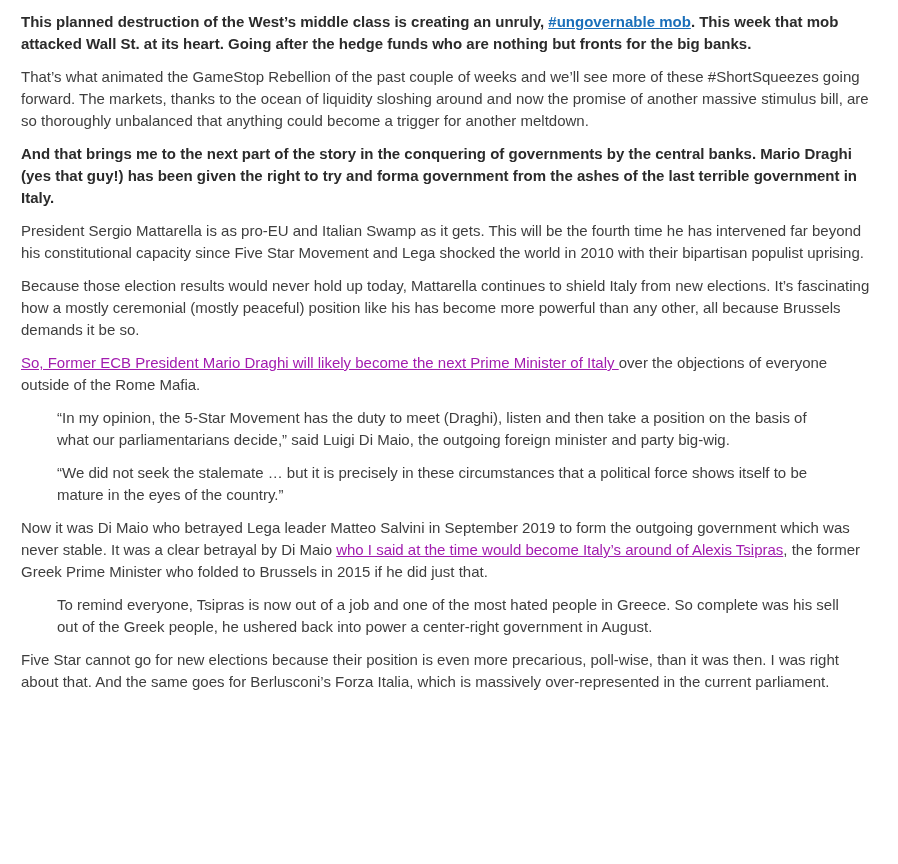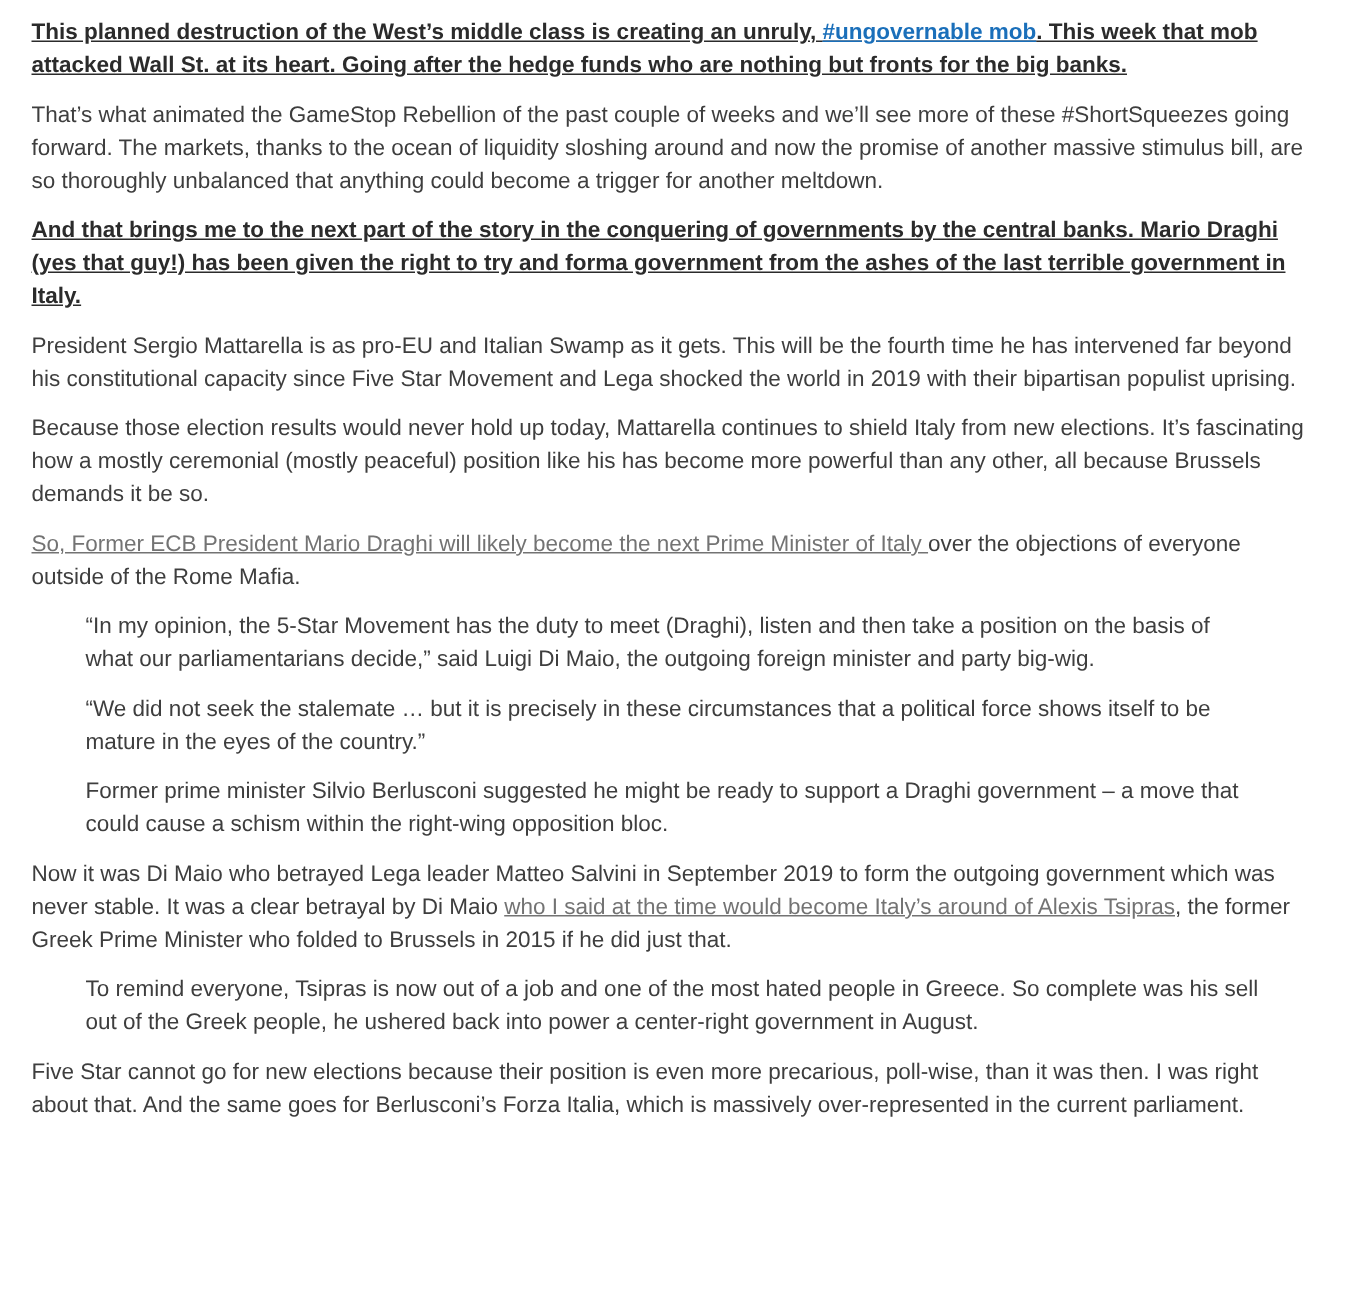--- a/index.html
+++ b/index.html
@@ -19,53 +19,49 @@
     box-sizing: border-box;
     padding: 11px 21px 6px 21px;
     background: #ffffff;
   }
   .article p {
     margin: 0 0 11px 0;
   }
   .article p.bold {
     font-weight: 700;
     color: #2b2b2b;
-    text-decoration: underline;
   }
   .article blockquote {
     margin: 0 36px 0 36px;
     padding: 0;
   }
   .article a {
-    color: #737373;
+    color: #a21caf;
     text-decoration: underline;
     cursor: pointer;
   }
   .article p.bold a {
     color: #1a6fba;
     font-weight: 700;
   }
 </style>
 </head>
 <body>
 
 <div class="article">
     <p class="bold"><span>This planned destruction of the West’s middle class is creating an unruly, </span><a href="#">#ungovernable mob</a><span>. This week that mob attacked Wall St. at its heart. Going after the hedge funds who are nothing but fronts for the big banks.</span></p>
     <p><span>That’s what animated the GameStop Rebellion of the past couple of weeks and we’ll see more of these #ShortSqueezes going forward. The markets, thanks to the ocean of liquidity sloshing around and now the promise of another massive stimulus bill, are so thoroughly unbalanced that anything could become a trigger for another meltdown.</span></p>
     <p class="bold"><span>And that brings me to the next part of the story in the conquering of governments by the central banks. Mario Draghi (yes that guy!) has been given the right to try and forma government from the ashes of the last terrible government in Italy.</span></p>
-    <p><span>President Sergio Mattarella is as pro-EU and Italian Swamp as it gets. This will be the fourth time he has intervened far beyond his constitutional capacity since Five Star Movement and Lega shocked the world in 2019 with their bipartisan populist uprising.</span></p>
+    <p><span>President Sergio Mattarella is as pro-EU and Italian Swamp as it gets. This will be the fourth time he has intervened far beyond his constitutional capacity since Five Star Movement and Lega shocked the world in 2010 with their bipartisan populist uprising.</span></p>
     <p><span>Because those election results would never hold up today, Mattarella continues to shield Italy from new elections. It’s fascinating how a mostly ceremonial (mostly peaceful) position like his has become more powerful than any other, all because Brussels demands it be so.</span></p>
     <p><a href="#">So, Former ECB President Mario Draghi will likely become the next Prime Minister of Italy </a><span>over the objections of everyone outside of the Rome Mafia.</span></p>
     <blockquote>
       <p><span>“In my opinion, the 5-Star Movement has the duty to meet (Draghi), listen and then take a position on the basis of what our parliamentarians decide,” said Luigi Di Maio, the outgoing foreign minister and party big-wig.</span></p>
     </blockquote>
     <blockquote>
       <p><span>“We did not seek the stalemate … but it is precisely in these circumstances that a political force shows itself to be mature in the eyes of the country.”</span></p>
-    </blockquote>
-    <blockquote>
-      <p><span>Former prime minister Silvio Berlusconi suggested he might be ready to support a Draghi government – a move that could cause a schism within the right-wing opposition bloc.</span></p>
     </blockquote>
     <p><span>Now it was Di Maio who betrayed Lega leader Matteo Salvini in September 2019 to form the outgoing government which was never stable. It was a clear betrayal by Di Maio </span><a href="#">who I said at the time would become Italy’s around of Alexis Tsipras</a><span>, the former Greek Prime Minister who folded to Brussels in 2015 if he did just that.</span></p>
     <blockquote>
       <p><span>To remind everyone, Tsipras is now out of a job and one of the most hated people in Greece. So complete was his sell out of the Greek people, he ushered back into power a center-right government in August.</span></p>
     </blockquote>
     <p><span>Five Star cannot go for new elections because their position is even more precarious, poll-wise, than it was then. I was right about that. And the same goes for Berlusconi’s Forza Italia, which is massively over-represented in the current parliament.</span></p>
   </div>
 
 </body></html>

